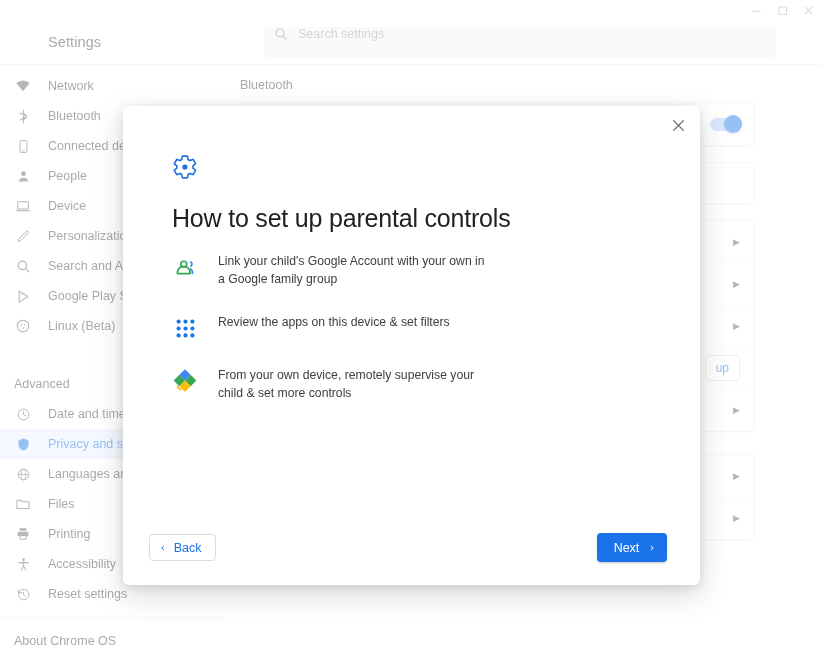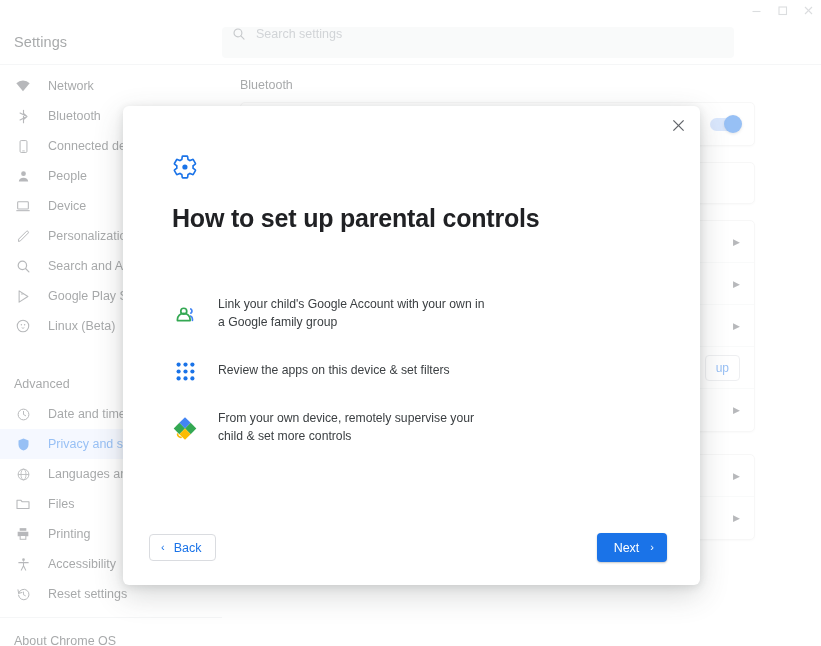--- a/index.html
+++ b/index.html
@@ -35,24 +35,25 @@
   
   .topbar {
     position: absolute; top: 20px; left: 0;
     width: 821px; height: 45px;
     background: #ffffff;
     border-bottom: 1px solid #e8eaed;
     display: flex; align-items: center;
   }
   .brand {
     width: 222px;
-    padding-left: 14px;
+    padding-left: 6px;
     font-size: 14.5px;
     color: #3c4043;
     letter-spacing: .1px;
+    margin-left: 42px;
   }
   .searchbox {
     width: 512px; height: 31px;
     background: #f1f3f4;
     border-radius: 4px;
     display: flex; align-items: flex-start;
     padding: 0 10px;
     gap: 10px;
   }
   .searchbox .sicon { color: #80868b; display: flex; }
@@ -186,27 +187,27 @@
     display: flex; align-items: center; justify-content: center;
     color: #5f6368;
     cursor: pointer;
   }
   .dlg-body {
     padding: 48px 52px 0 49px;
   }
   .dlg-gear { color: #1a73e8; margin-bottom: 20px; }
   .dlg-title {
     font-size: 25px;
-    font-weight: 700;
+    font-weight: 400;
     color: #202124;
     letter-spacing: -.2px;
-    margin-bottom: 63px;
+    margin-bottom: 20px;
   }
   .feature {
-    display: flex; align-items: center;
+    display: flex; align-items: flex-start;
     gap: 20px;
     margin-bottom: 26px;
   }
   .feature .ficon {
     width: 26px; height: 26px;
     flex: 0 0 26px;
     display: flex; align-items: center; justify-content: center;
     margin-top: 1px;
   }
   .feature .ftext {

